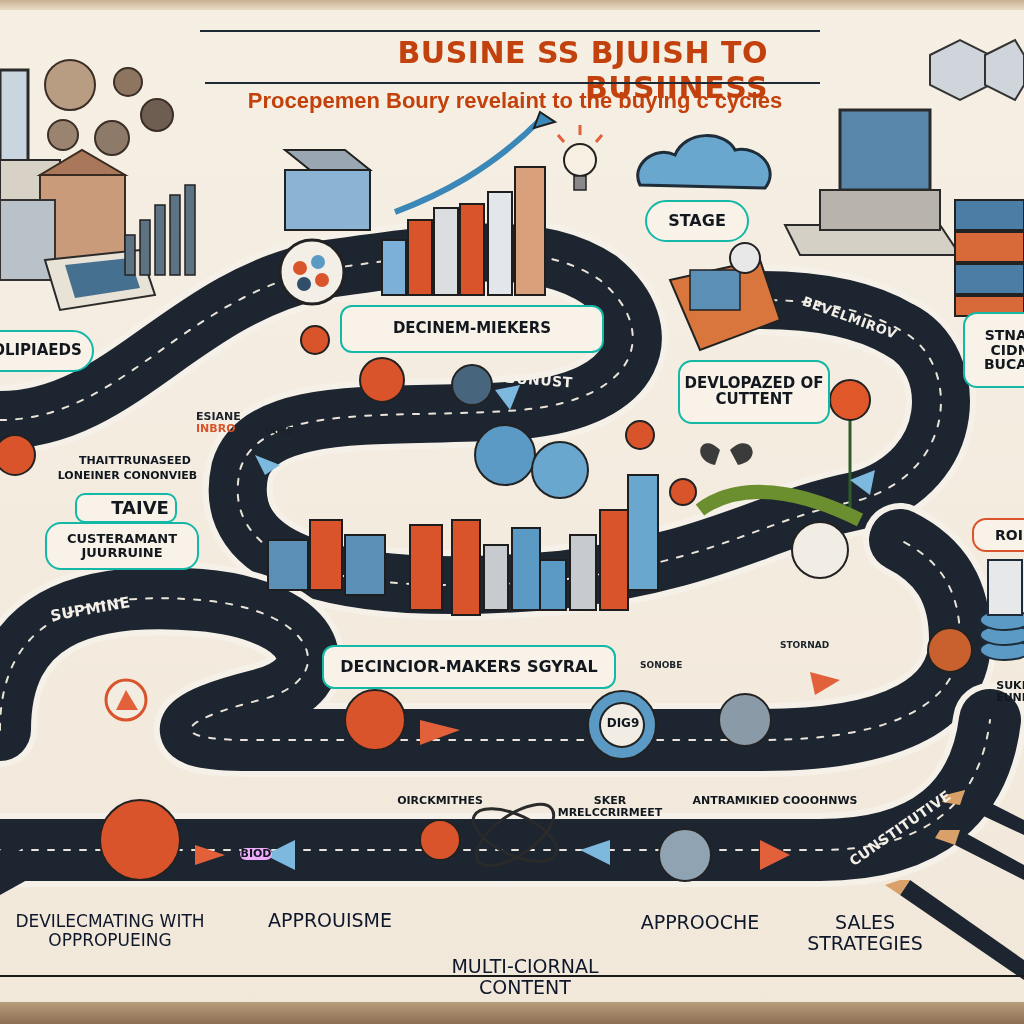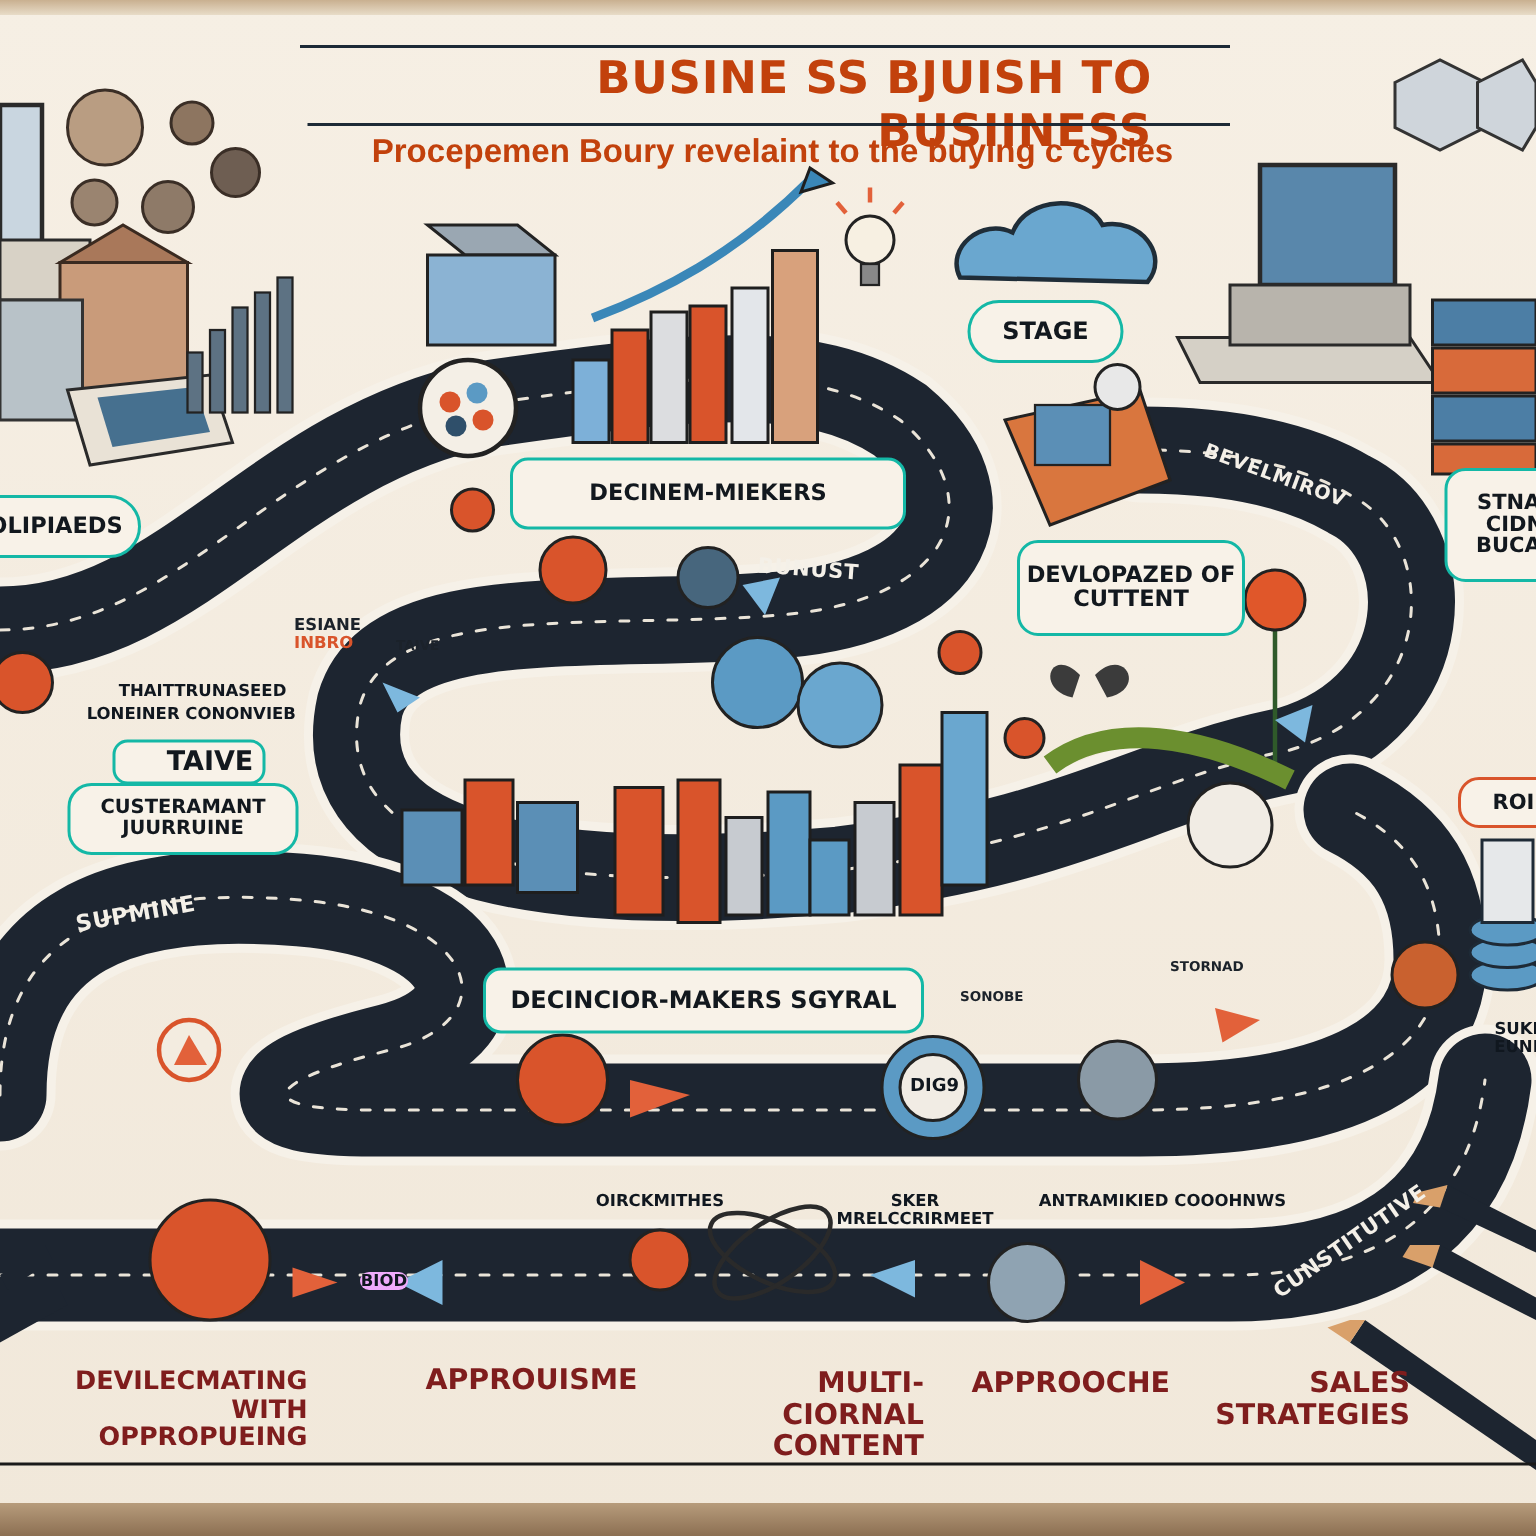--- a/index.html
+++ b/index.html
@@ -9,21 +9,21 @@
   .woodtop{position:absolute;left:0;right:0;top:0;height:10px;background:linear-gradient(180deg,#c9b090,#e8dcc8);}
   svg.scene{position:absolute;left:0;top:0;}
   .title{position:absolute;left:228px;top:35px;width:540px;text-align:right;font-weight:700;font-size:30px;color:#c2410c;letter-spacing:0.5px;font-family:"DejaVu Sans",sans-serif;}
   .title-rule{position:absolute;left:205px;top:82px;width:615px;height:2px;background:#1d2a36;}
   .title-rule-top{position:absolute;left:200px;top:30px;width:620px;height:2px;background:#1d2a36;}
   .subtitle{position:absolute;left:235px;top:88px;width:560px;text-align:center;font-size:22px;font-weight:700;color:#c2410c;}
   .label{position:absolute;font-weight:700;color:#10171f;font-family:"DejaVu Sans",sans-serif;text-align:center;line-height:1.05;}
   .pill{position:absolute;border:2px solid #14b8a6;border-radius:22px;background:#f8f2e8;font-weight:700;color:#12181e;font-family:"DejaVu Sans",sans-serif;display:flex;align-items:center;justify-content:center;text-align:center;line-height:1.05;}
   .roadtext{position:absolute;color:#f4f0e8;font-weight:700;font-family:"DejaVu Sans",sans-serif;font-size:15px;letter-spacing:0.5px;}
   .small{position:absolute;font-weight:700;font-size:11px;color:#1b222a;font-family:"DejaVu Sans",sans-serif;}
-  .bottom-label{position:absolute;top:912px;font-weight:700;font-size:22px;color:#7f1d1d;text-align:right;line-height:1.1;font-family:"DejaVu Sans",sans-serif;}
+  .bottom-label{position:absolute;top:912px;font-weight:400;font-size:22px;color:#0f172a;text-align:center;line-height:1.1;font-family:"DejaVu Sans",sans-serif;}
   .bottom-rule{position:absolute;left:0;top:975px;width:1024px;height:2px;background:#1a1a1a;}
 </style>
 </head>
 <body>
 
 <div class="paper"></div>
 <div class="woodtop"></div>
 
 <svg class="scene" width="1024" height="1024" viewBox="0 0 1024 1024">
 
@@ -257,21 +257,21 @@
 <div class="label" style="left:540px;top:795px;width:140px;font-size:11px;">SKER MRELCCRIRMEET</div>
 <div class="label" style="left:690px;top:795px;width:170px;font-size:11px;">ANTRAMIKIED COOOHNWS</div>
 
 <div class="bottom-label" style="left:15px;width:190px;font-size:17px;">
   <div>DEVILECMATING WITH</div>
   <div>OPPROPUEING</div>
 </div>
 <div class="bottom-label" style="left:235px;width:190px;font-size:19px;top:910px;">
   <div>APPROUISME</div>
 </div>
-<div class="bottom-label" style="left:456px;width:160px;font-size:19px;">
+<div class="bottom-label" style="left:445px;width:160px;font-size:19px;margin-top:44px;">
   <div>MULTI-CIORNAL</div>
   <div>CONTENT</div>
 </div>
 <div class="bottom-label" style="left:620px;width:160px;font-size:19px;">
   <div>APPROOCHE</div>
 </div>
 <div class="bottom-label" style="left:790px;width:150px;font-size:19px;">
   <div>SALES</div>
   <div>STRATEGIES</div>
 </div>

